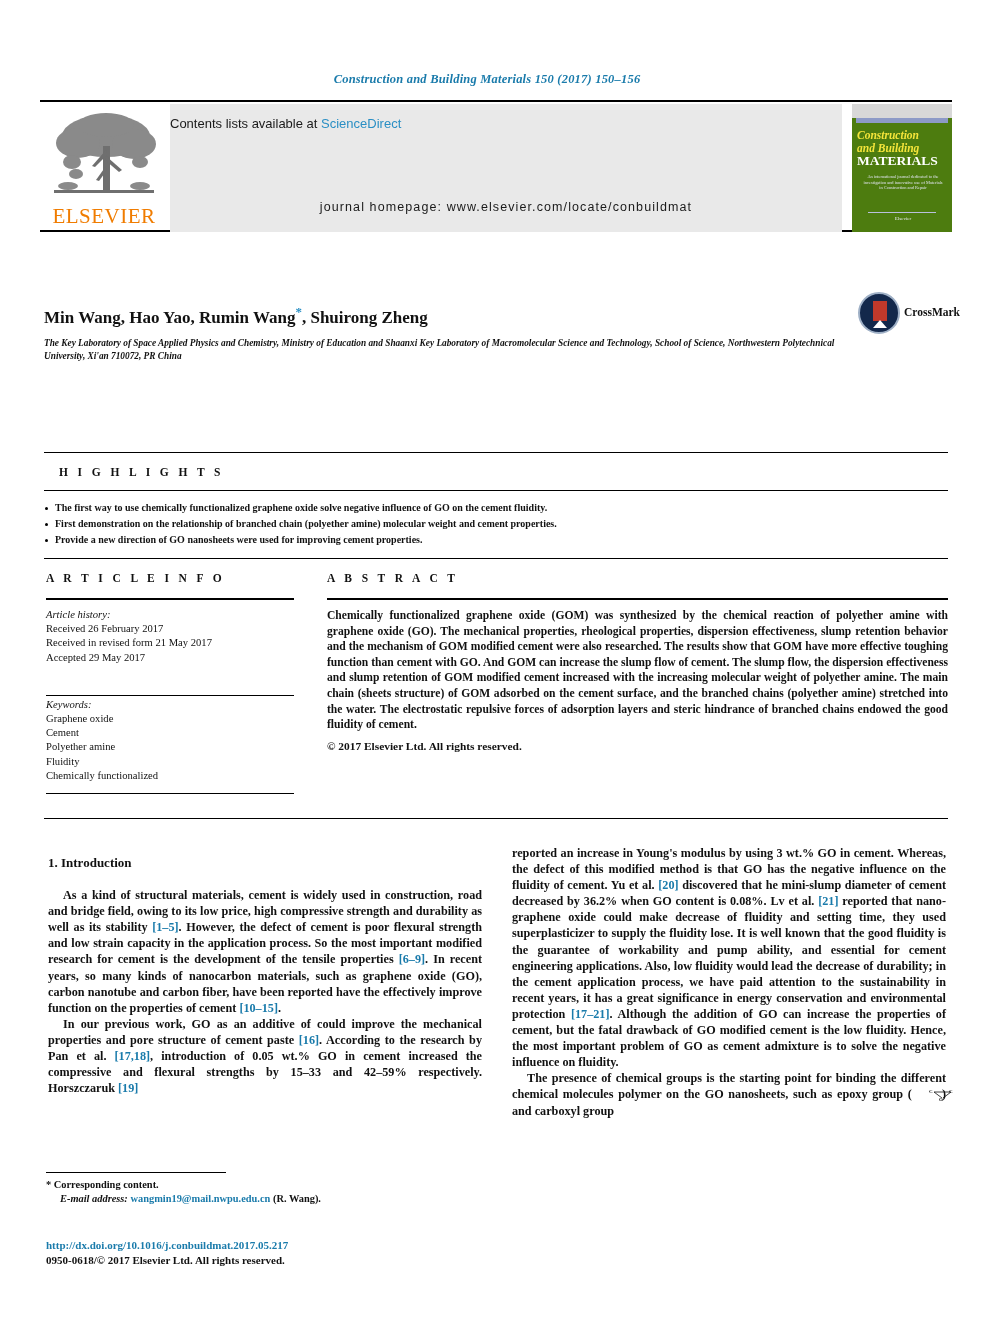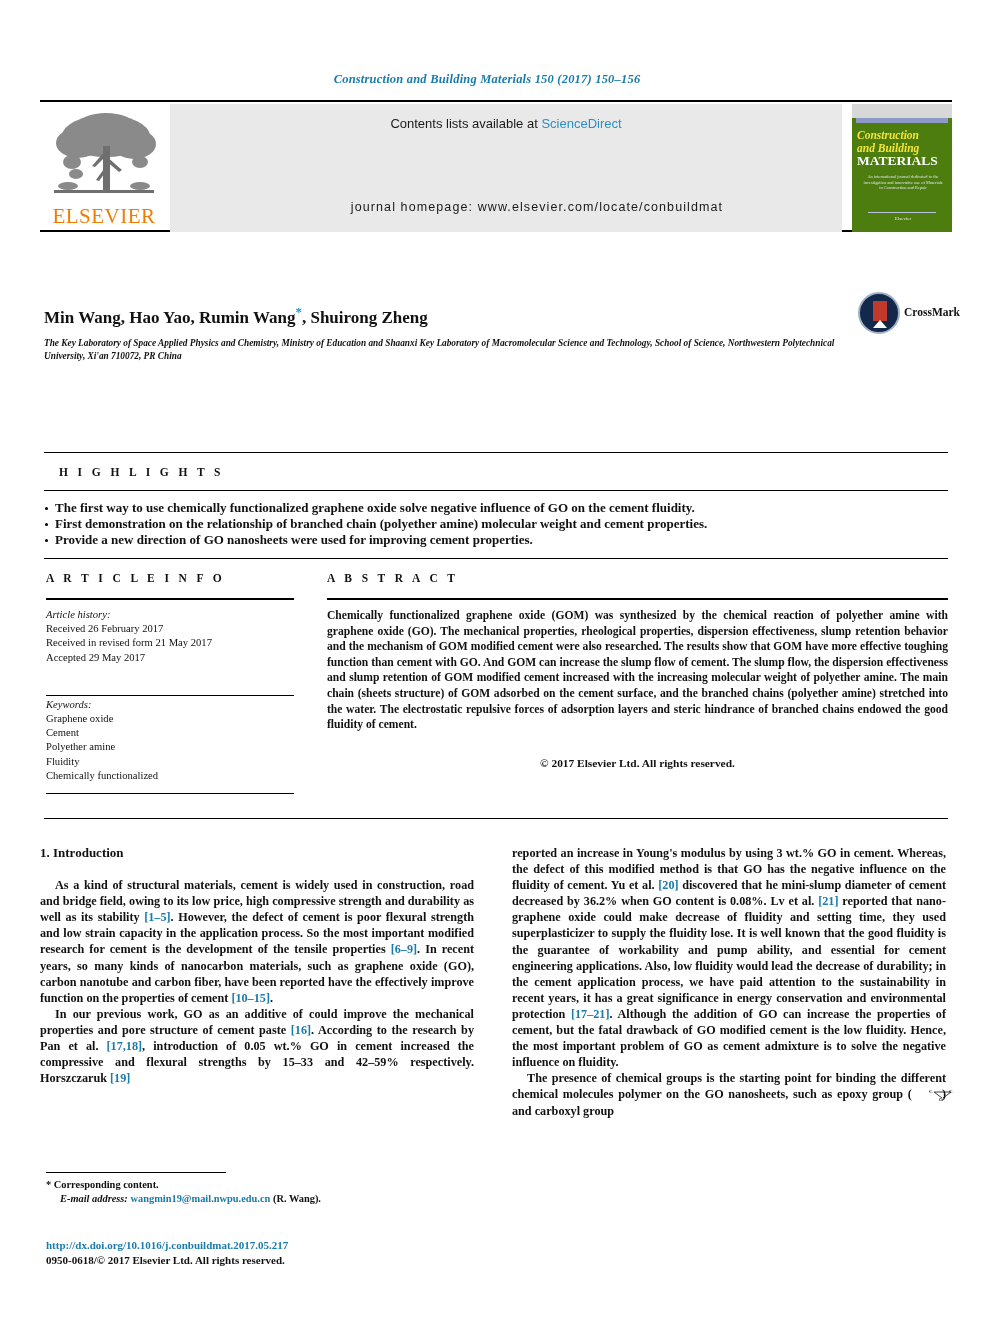--- a/index.html
+++ b/index.html
@@ -70,21 +70,21 @@
   .grey-panel {
     position: absolute;
     left: 130px; top: 2px;
     width: 672px; height: 128px;
     background: #e9e9e9;
   }
   .contents-line {
     position: absolute;
     left: 0; top: 12px;
     width: 672px;
-    text-align: center;
+    text-align: left;
     font-family: "Liberation Sans", sans-serif;
     font-size: 13px;
     color: #1a1a1a;
   }
   .contents-line .sd {
     color: #2a8fc4;
   }
   .journal-title {
     position: absolute;
     left: 0; top: 38px;
@@ -96,21 +96,20 @@
   }
   .journal-home {
     position: absolute;
     left: 0; top: 96px;
     width: 672px;
     text-align: center;
     font-family: "Liberation Sans", sans-serif;
     font-size: 12.5px;
     letter-spacing: 1.1px;
     color: #1a1a1a;
-    margin-left: 31px;
   }
   .cover-thumb {
     position: absolute;
     left: 812px; top: 2px;
     width: 100px; height: 128px;
     background: #4d7c0f;
     overflow: hidden;
   }
   .cover-strip {
     position: absolute;
@@ -240,21 +239,21 @@
     color: #111;
   }
 
   
   .hl-list {
     position: absolute;
     left: 44px; top: 500px;
     width: 904px;
     font-family: "Liberation Serif", serif;
     font-weight: bold;
-    font-size: 13px;
+    font-size: 10px;
     line-height: 16px;
     color: #111;
   }
   .hl-item { position: relative; padding-left: 11px; }
   .hl-item:before {
     content: "";
     position: absolute;
     left: 1px; top: 7px;
     width: 3px; height: 3px; border-radius: 50%;
     background: #000;
@@ -298,39 +297,39 @@
     left: 327px; top: 608px;
     width: 621px;
     font-family: "Liberation Serif", serif;
     font-weight: bold;
     font-size: 11.6px;
     line-height: 15.6px;
     text-align: justify;
     color: #111;
   }
   .copyline {
-    margin-top: 23px;
-    text-align: center;
+    margin-top: 6px;
+    text-align: left;
     font-weight: bold;
     font-size: 11.4px;
   }
 
   
   .col {
     position: absolute;
     top: 845px;
     width: 434px;
     font-family: "Liberation Serif", serif;
     font-weight: bold;
     font-size: 12.2px;
     line-height: 16.1px;
     text-align: justify;
     color: #111;
   }
-  .col.left { left: 40px; }
+  .col.left { left: 48px; margin-top: 10px; }
   .col.right { left: 512px; }
   .sec-title {
     font-family: "Liberation Serif", serif;
     font-weight: bold;
     font-size: 13px;
     margin-bottom: 16px;
   }
   .para { text-indent: 15px; margin: 0; }
   .para + .para { margin-top: 0; }
   .ref { color: #1a7bab; }

